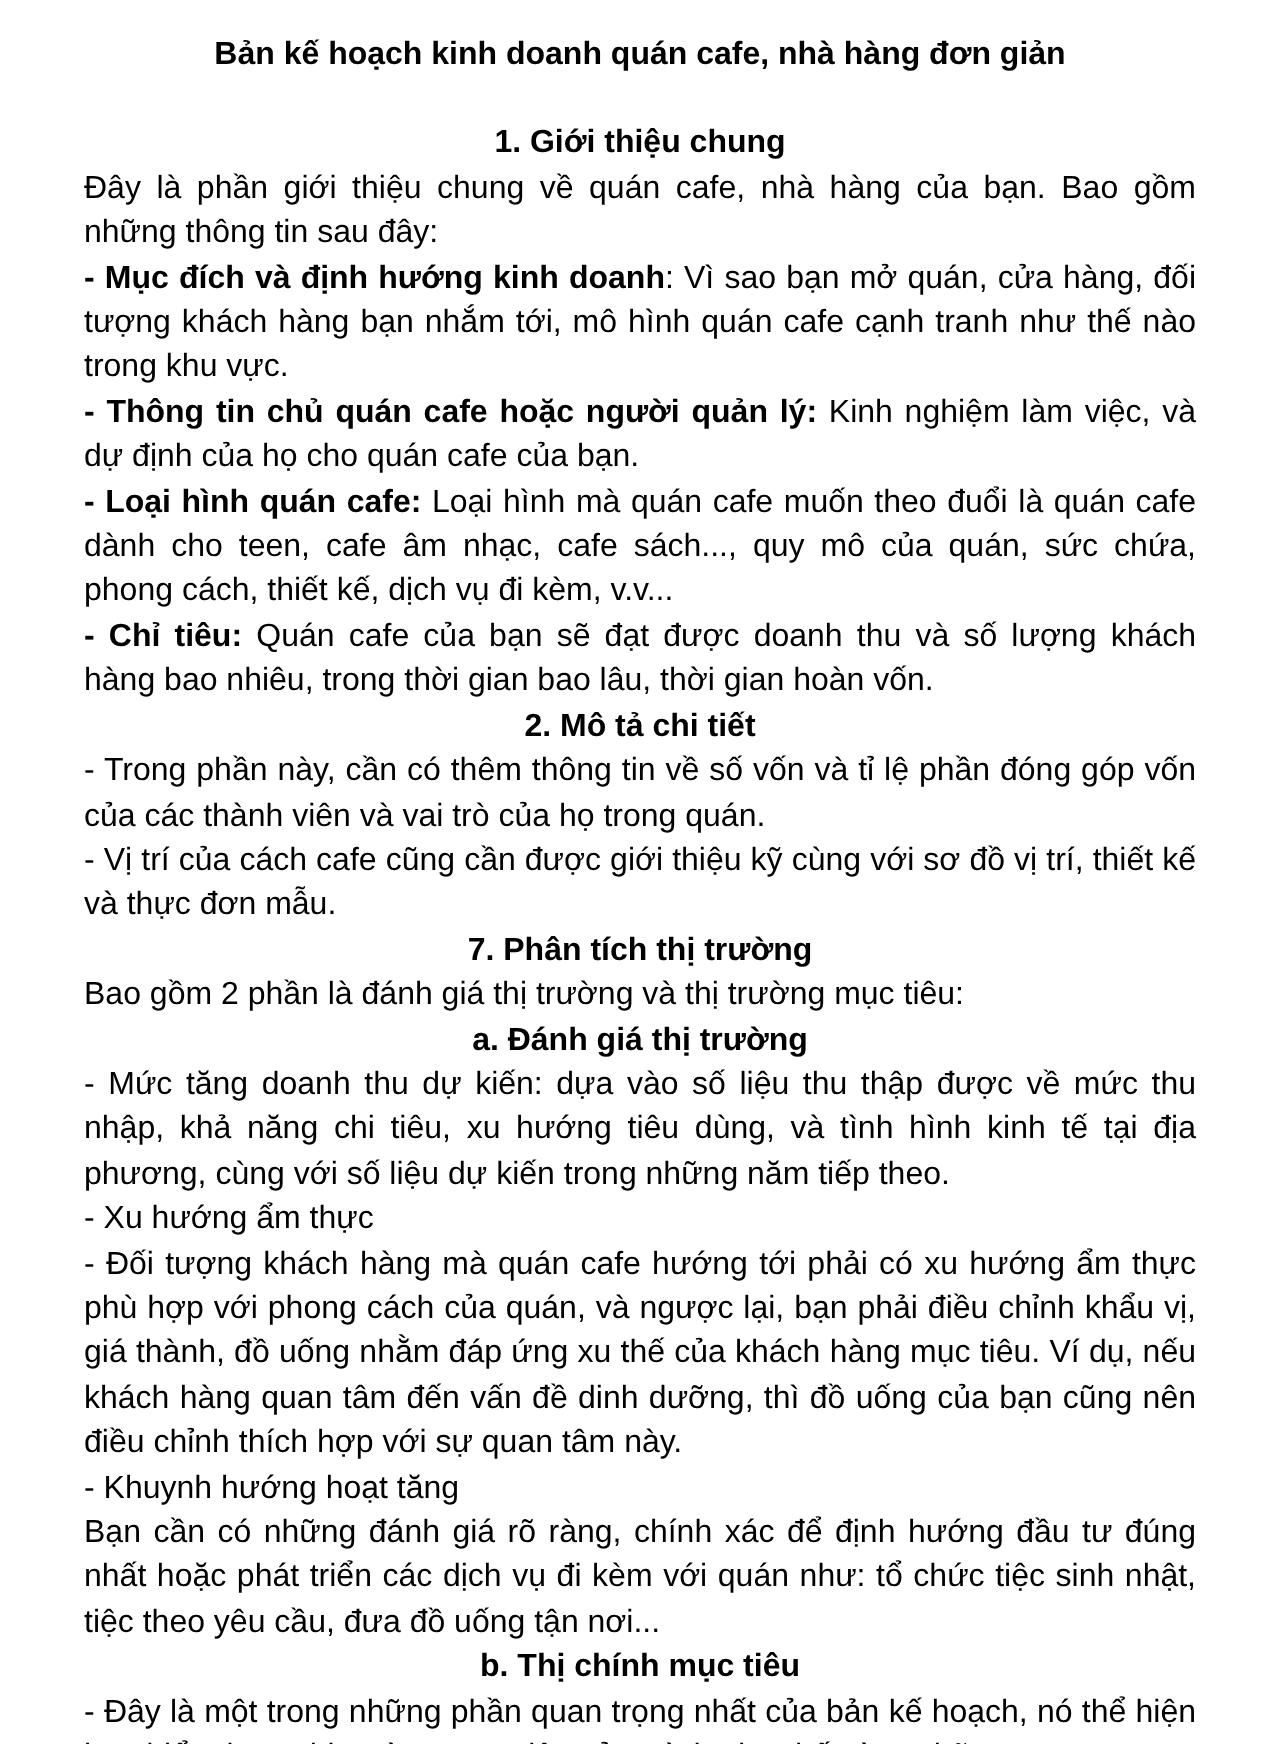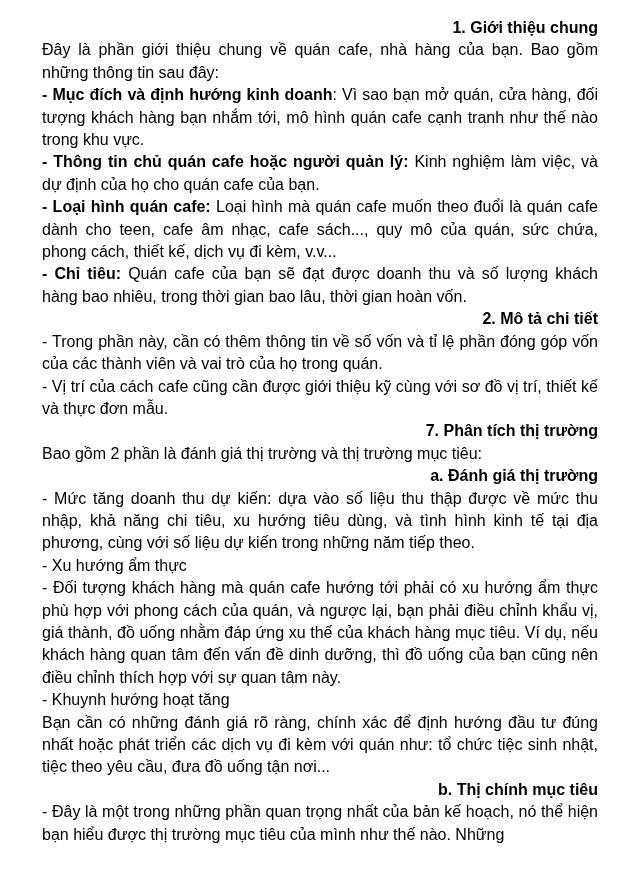--- a/index.html
+++ b/index.html
@@ -30,30 +30,31 @@
     margin: 0 0 22px 0;
     line-height: 22.4px;
   }
   .para {
     margin: 0;
     text-align: justify;
     text-justify: inter-word;
   }
   .para.heading {
     font-weight: 700;
-    text-align: right;
+    text-align: center;
   }
   .bold {
     font-weight: 700;
   }
 </style>
 </head>
 <body>
 
 <div class="page">
+  <h1 class="doc-title">Bản kế hoạch kinh doanh quán cafe, nhà hàng đơn giản</h1>
   <div id="doc-body">
       <p class="para heading"><span class="bold">1. Giới thiệu chung</span></p>
       <p class="para"><span>Đây là phần giới thiệu chung về quán cafe, nhà hàng của bạn. Bao gồm những thông tin sau đây:</span></p>
       <p class="para"><span class="bold">- Mục đích và định hướng kinh doanh</span><span>: Vì sao bạn mở quán, cửa hàng, đối tượng khách hàng bạn nhắm tới, mô hình quán cafe cạnh tranh như thế nào trong khu vực.</span></p>
       <p class="para"><span class="bold">- Thông tin chủ quán cafe hoặc người quản lý:</span><span> Kinh nghiệm làm việc, và dự định của họ cho quán cafe của bạn.</span></p>
       <p class="para"><span class="bold">- Loại hình quán cafe:</span><span> Loại hình mà quán cafe muốn theo đuổi là quán cafe dành cho teen, cafe âm nhạc, cafe sách..., quy mô của quán, sức chứa, phong cách, thiết kế, dịch vụ đi kèm, v.v...</span></p>
       <p class="para"><span class="bold">- Chỉ tiêu:</span><span> Quán cafe của bạn sẽ đạt được doanh thu và số lượng khách hàng bao nhiêu, trong thời gian bao lâu, thời gian hoàn vốn.</span></p>
       <p class="para heading"><span class="bold">2. Mô tả chi tiết</span></p>
       <p class="para"><span>- Trong phần này, cần có thêm thông tin về số vốn và tỉ lệ phần đóng góp vốn của các thành viên và vai trò của họ trong quán.</span></p>
       <p class="para"><span>- Vị trí của cách cafe cũng cần được giới thiệu kỹ cùng với sơ đồ vị trí, thiết kế và thực đơn mẫu.</span></p>

